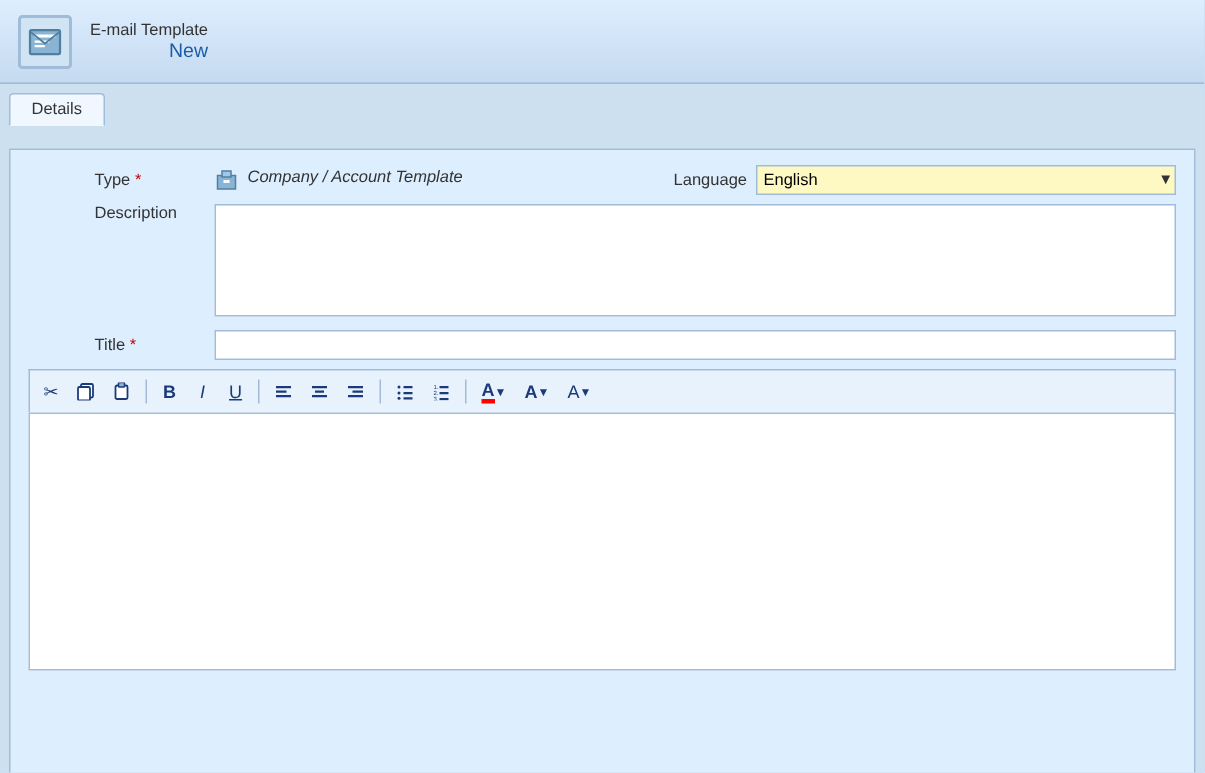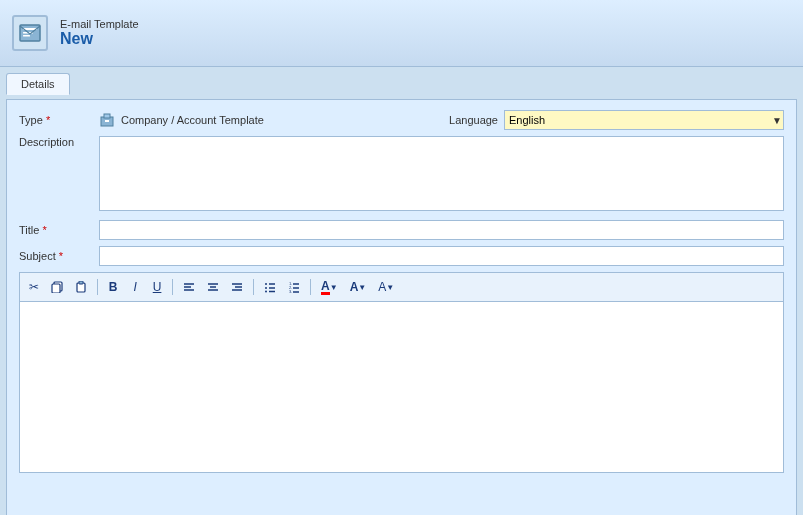--- a/index.html
+++ b/index.html
@@ -13,21 +13,22 @@
       overflow: hidden;
     }
 
     .header {
       background: linear-gradient(180deg, #ddeeff 0%, #c5daf0 100%);
       padding: 8px 12px;
       display: flex;
       align-items: center;
       gap: 12px;
       border-bottom: 1px solid #a0bcd8;
-      height: 67px;
+      height: 56px;
+      text-align: right;
     }
 
     .header-icon {
       width: 36px;
       height: 36px;
       background: #d0e4f4;
       border: 2px solid #a0bcd8;
       border-radius: 3px;
       display: flex;
       align-items: center;
@@ -45,34 +46,34 @@
       flex-direction: column;
     }
 
     .header-title {
       font-size: 11px;
       color: #333;
       font-weight: normal;
     }
 
     .header-subtitle {
-      font-size: 16px;
+      font-size: 13px;
       color: #1a5ca8;
-      font-weight: bold;
+      font-weight: normal;
     }
 
     .main-content {
       background: #cce0f0;
       padding: 6px 6px 6px 6px;
       height: calc(515px - 56px);
     }
 
     .tab-bar {
       display: flex;
-      margin-bottom: 4px;
+      margin-bottom: 15px;
     }
 
     .tab {
       background: #e8f2fc;
       border: 1px solid #a0bcd8;
       border-bottom: none;
       padding: 4px 14px;
       font-size: 11px;
       color: #333;
       cursor: pointer;
@@ -90,39 +91,40 @@
       background: #ddeeff;
       border: 1px solid #a0bcd8;
       padding: 10px 12px;
       height: calc(100% - 26px);
     }
 
     .form-row {
       display: flex;
       align-items: center;
       margin-bottom: 6px;
+      margin-left: 44px;
     }
 
     .form-label {
       width: 80px;
       min-width: 80px;
       font-size: 11px;
       color: #333;
       text-align: left;
     }
 
     .required-star {
       color: #cc0000;
     }
 
     .type-info {
       display: flex;
-      align-items: center;
       gap: 6px;
       flex: 1;
+      font-style: italic;
     }
 
     .type-icon {
       width: 16px;
       height: 16px;
       display: inline-flex;
       align-items: center;
       justify-content: center;
     }
 
@@ -324,27 +326,20 @@
     </div>
 
     <div class="form-row">
       <div class="form-label">
         <span>Title</span>
         <span class="required-star">*</span>
       </div>
       <input type="text" class="text-input" value="" style="">
     </div>
 
-    <div class="form-row">
-      <div class="form-label">
-        <span>Subject</span>
-        <span class="required-star">*</span>
-      </div>
-      <input type="text" class="text-input" value="" style="">
-    </div>
 
     <div class="toolbar">
       <button class="toolbar-btn" title="Cut">✂</button>
       <button class="toolbar-btn" title="Copy">
         <svg width="12" height="12" viewBox="0 0 12 12" fill="none">
           <rect x="3" y="1" width="8" height="9" rx="1" stroke="#1a3a7a" stroke-width="1.2" fill="white"></rect>
           <rect x="1" y="3" width="8" height="9" rx="1" stroke="#1a3a7a" stroke-width="1.2" fill="white"></rect>
         </svg>
       </button>
       <button class="toolbar-btn" title="Paste">

